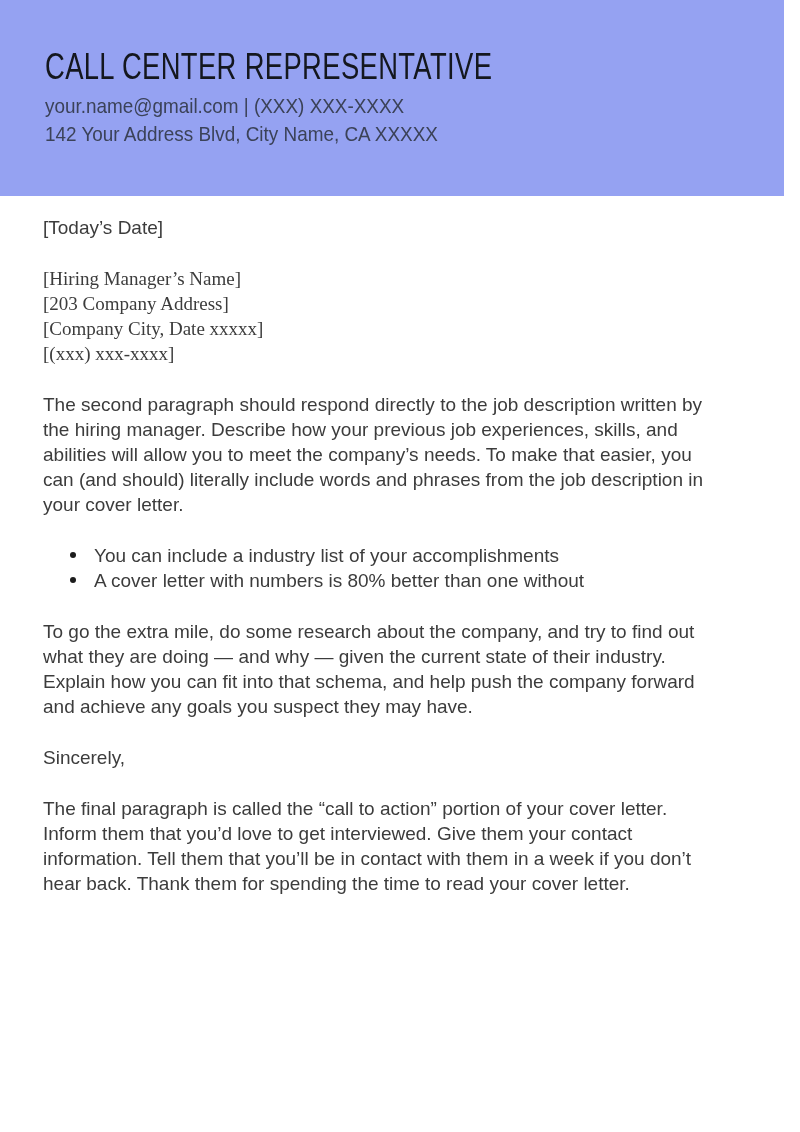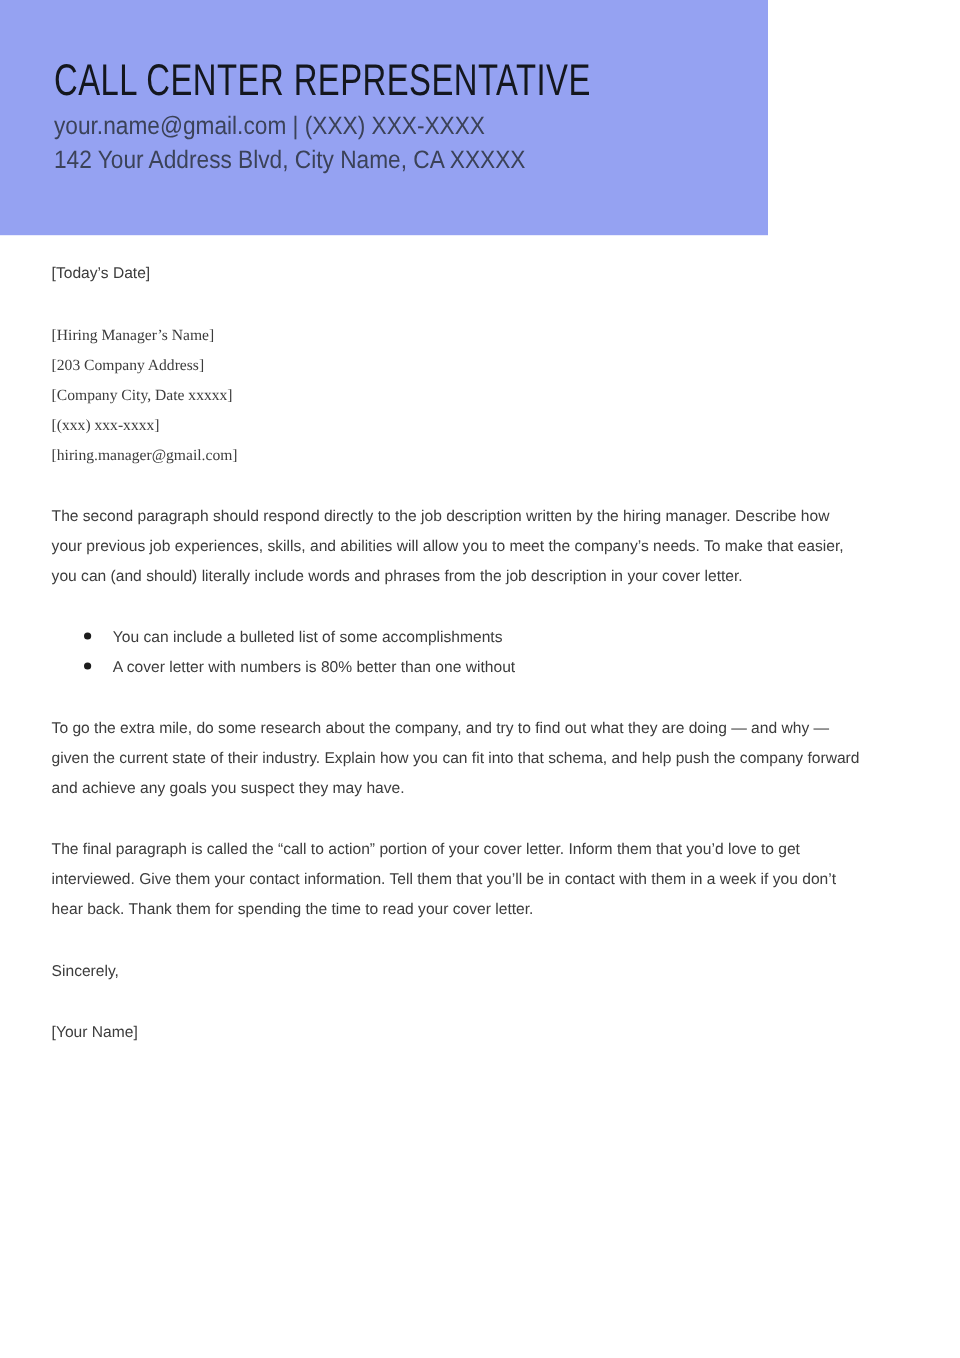--- a/index.html
+++ b/index.html
@@ -11,21 +11,21 @@
     position: relative;
     width: 800px;
     height: 1132px;
     background: var(--page-bg, #ffffff);
     overflow: hidden;
     font-family: "Liberation Sans", sans-serif;
   }
   
   .header {
     box-sizing: border-box;
-    width: 640px;
+    width: 784px;
     height: 196px;
     background: var(--header-bg, #95a2f2);
     padding: 49px 48px 0 45px;
   }
   .title {
     margin: 0;
     font-size: 37px;
     font-weight: 400;
     line-height: 36px;
     letter-spacing: 0.5px;
@@ -45,21 +45,21 @@
   }
   .contact-first {
     margin-top: 7px;
   }
   
   .content {
     box-sizing: border-box;
     width: 764px;
     padding: 19px 45px 0 43px;
     color: var(--text-color, #3c3c3c);
-    font-size: 13px;
+    font-size: 19px;
     line-height: 25px;
   }
   .block {
     margin: 0 0 26px 0;
   }
   .recipient div {
     line-height: 25px;
     font-family: Liberation Serif, serif;
   }
   ul.bullet-list {
@@ -95,40 +95,38 @@
 
   <main class="content">
 
     <p class="block">[Today’s Date]</p>
 
     <div class="block recipient">
       <div>[Hiring Manager’s Name]</div>
       <div>[203 Company Address]</div>
       <div>[Company City, Date xxxxx]</div>
       <div>[(xxx) xxx-xxxx]</div>
-      <div>[hiring.manager@gmail.com]</div>
     </div>
 
 
 
     <p class="block">The second paragraph should respond directly to the job description written by the hiring manager. Describe how your previous job experiences, skills, and abilities will allow you to meet the company’s needs. To make that easier, you can (and should) literally include words and phrases from the job description in your cover letter.</p>
 
     <ul class="block bullet-list">
       <li>
         <span class="dot"></span>
-        <span>You can include a bulleted list of some accomplishments</span>
+        <span>You can include a industry list of your accomplishments</span>
       </li>
       <li>
         <span class="dot"></span>
         <span>A cover letter with numbers is 80% better than one without</span>
       </li>
     </ul>
 
     <p class="block">To go the extra mile, do some research about the company, and try to find out what they are doing — and why — given the current state of their industry. Explain how you can fit into that schema, and help push the company forward and achieve any goals you suspect they may have.</p>
 
+    <p class="block">Sincerely,</p>
+
     <p class="block">The final paragraph is called the “call to action” portion of your cover letter. Inform them that you’d love to get interviewed. Give them your contact information. Tell them that you’ll be in contact with them in a week if you don’t hear back. Thank them for spending the time to read your cover letter.</p>
 
-    <p class="block">Sincerely,</p>
-
-    <p class="block">[Your Name]</p>
 
   </main>
 </div>
 
 </body></html>

